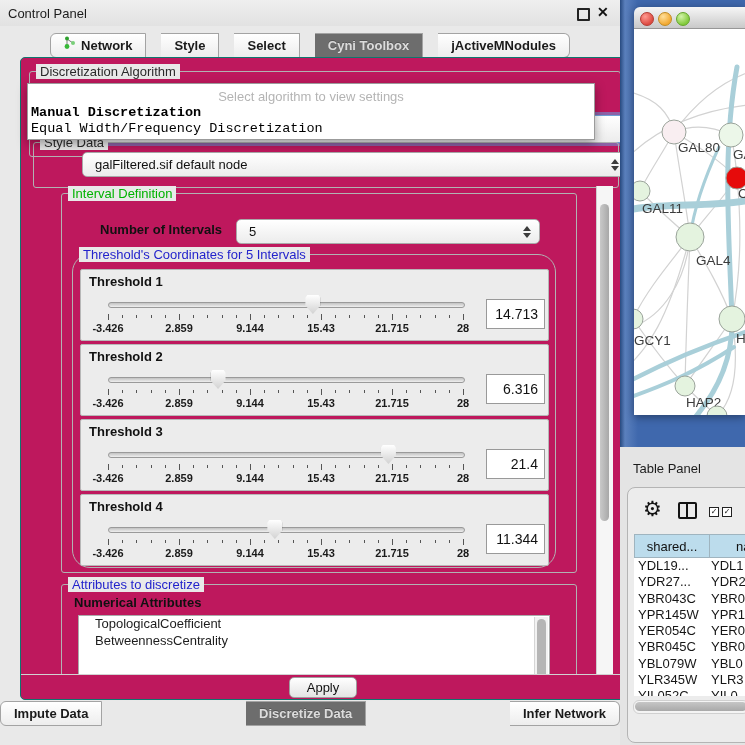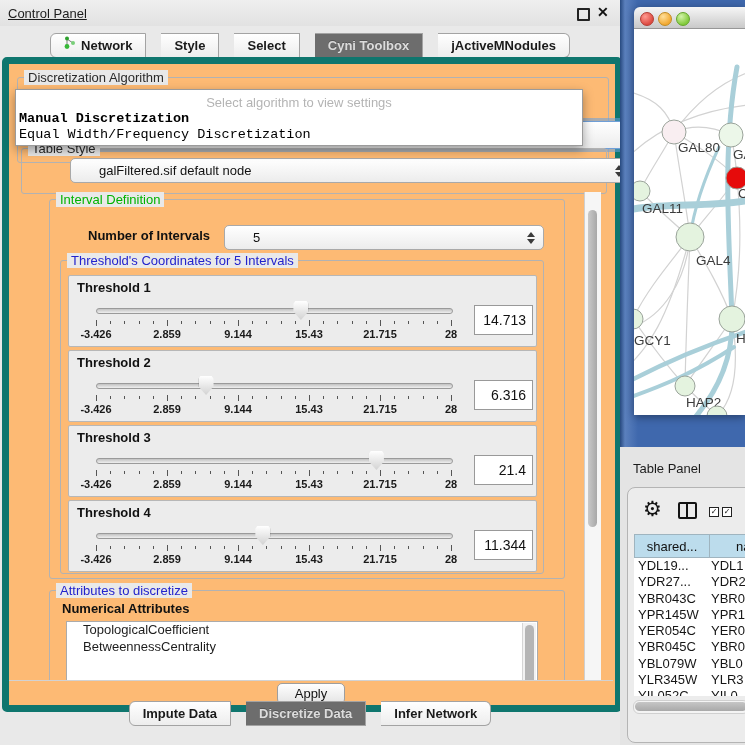--- a/index.html
+++ b/index.html
@@ -3,44 +3,44 @@
 <meta charset="utf-8">
 <style>
   html,body{margin:0;padding:0;}
   body{width:745px;height:745px;overflow:hidden;font-family:"Liberation Sans",sans-serif;background:#e9e9e9;-webkit-font-smoothing:antialiased;}
   .abs{position:absolute;}
   #app{position:relative;width:745px;height:745px;background:#e9e9e9;}
 
   
   #left-panel{left:0;top:0;width:620px;height:745px;background:#e9e9e9;}
   #cp-titlebar{left:0;top:0;width:620px;height:26px;background:linear-gradient(#efefef,#e2e2e2);}
-  #cp-title{left:8px;top:6px;font-size:13px;color:#1c1c1c;text-decoration:underline;}
+  #cp-title{left:8px;top:6px;font-size:13px;color:#1c1c1c;}
   #float-icon{left:577px;top:8px;width:9px;height:9px;border:2px solid #222;border-radius:1px;}
   #close-icon{left:597px;top:4px;font-size:14px;font-weight:bold;color:#111;}
 
   .tabrow{display:flex;justify-content:center;width:620px;gap:15px;}
   #top-tabs{top:33px;}
-  #bottom-tabs{top:701px;}
+  #bottom-tabs{top:701px;justify-content:space-between;}
   .tab{height:23px;line-height:23px;padding:0 13px;font-size:13px;font-weight:600;color:#1a1a1a;
        background:linear-gradient(#ffffff,#ededed);border:1px solid #a3a3a3;border-left:none;
        display:flex;align-items:center;gap:5px;}
   .tab:first-child{border-left:1px solid #a3a3a3;border-radius:6px 0 0 6px;}
   .tab:last-child{border-radius:0 6px 6px 0;}
   .tab.active{background:#6d6d6d;color:#dcdcdc;text-shadow:0 -1px 0 #555;}
 
-  #content-pane{left:2px;top:57px;width:606px;height:641px;border:7px solid #0f766e;border-radius:5px;background:#fdba74;}
+  #content-pane{left:20px;top:57px;width:606px;height:641px;border:1px solid #0f766e;border-radius:5px;background:#be185d;}
 
   .fieldset{position:absolute;border:1px solid #b2b2b2;border-radius:3px;}
   .legend{position:absolute;top:-8px;left:6px;background:#e9e9e9;padding:0 4px;font-size:13px;}
   .legend.green{color:#00b300;}
   .legend.blue{color:#2323cc;}
   .legend.dark{color:#2a2a2a;}
 
   .combo{position:absolute;background:linear-gradient(#ffffff,#ececec);border:1px solid #a9a9a9;border-radius:5px;
-         font-size:13px;color:#111;display:flex;align-items:center;padding-left:28px;box-shadow:inset 0 1px 0 #fff;}
+         font-size:13px;color:#111;display:flex;align-items:center;padding-left:12px;box-shadow:inset 0 1px 0 #fff;}
   .spinner{position:absolute;right:8px;top:50%;transform:translateY(-50%);display:flex;flex-direction:column;gap:2px;}
   .spinner .up{width:0;height:0;border-left:4px solid transparent;border-right:4px solid transparent;border-bottom:5px solid #3b3b3b;}
   .spinner .dn{width:0;height:0;border-left:4px solid transparent;border-right:4px solid transparent;border-top:5px solid #3b3b3b;}
 
   
   #algo-group{left:8px;top:13px;width:590px;height:84px;}
   #algo-combo{left:18px;top:43px;width:564px;height:26px;border:1px solid #6f9fd8;box-shadow:0 0 0 3px rgba(100,160,225,.55);}
 
   
   #algo-popup{left:6px;top:25px;width:566px;height:55px;background:#fff;border:1px solid #9b9b9b;
@@ -55,21 +55,21 @@
 
   
   #viewport{left:9px;top:128px;width:588px;height:488px;overflow:hidden;}
   #v-scrollbar{left:566px;top:0;width:16px;height:488px;background:#f6f6f6;border-left:1px solid #cfcfcf;}
   #v-thumb{left:3px;top:18px;width:9px;height:317px;border-radius:6px;background:linear-gradient(90deg,#c9c9c9,#a8a8a8);}
 
   #interval-group{left:31px;top:7px;width:514px;height:378px;}
   #noi-label{left:38px;top:28px;font-size:13px;font-weight:bold;color:#111;}
   #noi-combo{left:174px;top:25px;width:290px;height:23px;}
 
-  #thresholds-group{left:10px;top:60px;width:482px;height:312px;}
+  #thresholds-group{left:10px;top:60px;width:482px;height:312px;border-radius:18px;}
 
   .th-panel{position:absolute;left:7px;width:467px;height:70px;background:#ececec;border:1px solid #b7b7b7;border-radius:2px;}
   .th-label{position:absolute;left:8px;top:4px;font-size:13px;font-weight:bold;color:#111;}
   .th-track{position:absolute;left:27px;top:32px;width:355px;height:4px;border:1px solid #9a9a9a;border-radius:3px;
             background:linear-gradient(#c2c2c2,#efefef);}
   .th-thumb{position:absolute;top:25px;width:15px;height:19px;background:linear-gradient(#ffffff,#d2d2d2);
             clip-path:polygon(12% 0,88% 0,100% 14%,100% 55%,50% 100%,0 55%,0 14%);
             filter:drop-shadow(0 0 1px rgba(0,0,0,.65));}
   .tick{position:absolute;width:1px;background:#555;}
   .tick.minor{top:45px;height:3px;}
@@ -164,21 +164,21 @@
         <div id="algo-combo" class="combo"></div>
       </div>
 
       <div id="algo-popup" class="abs">
         <div id="popup-hint">Select algorithm to view settings</div>
         <div class="popup-opt sel">Manual Discretization</div>
         <div class="popup-opt unsel">Equal Width/Frequency Discretization</div>
       </div>
 
       <div id="tabledata-group" class="fieldset">
-        <span class="legend dark">Table Style</span>
+        <span class="legend dark">Style Data</span>
         <div id="tabledata-combo" class="combo">
           <span>galFiltered.sif default node</span>
           <span class="spinner">
               <span class="up"></span>
               <span class="dn"></span>
             </span>
         </div>
       </div>
 
       <div id="viewport" class="abs">

